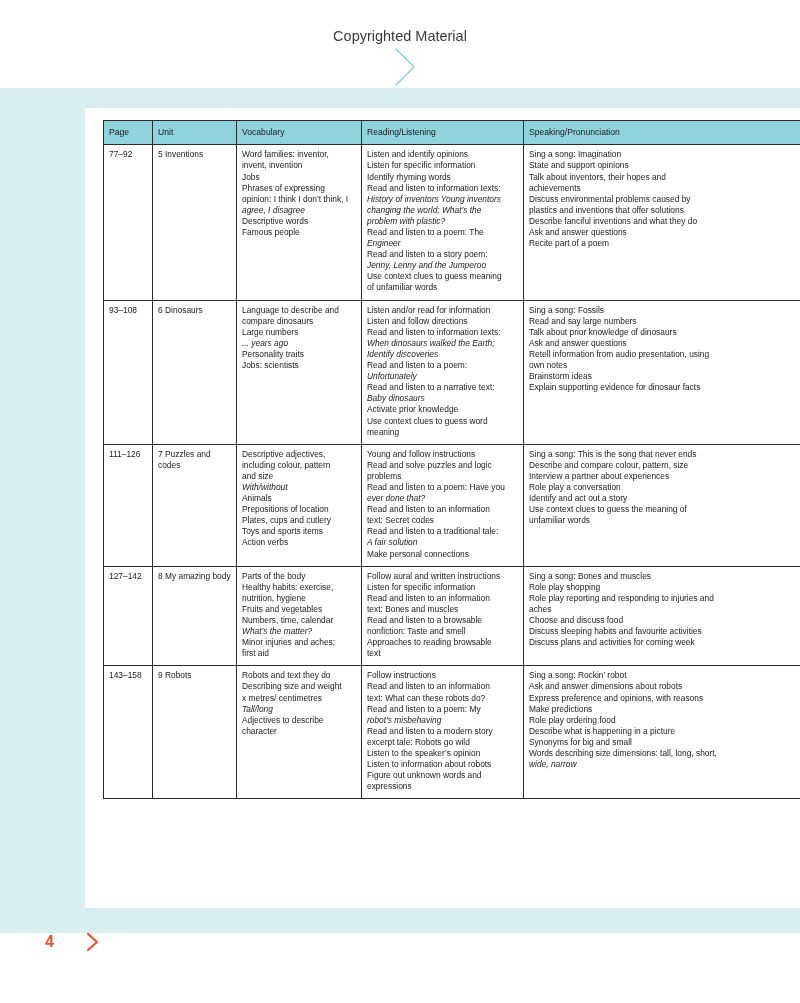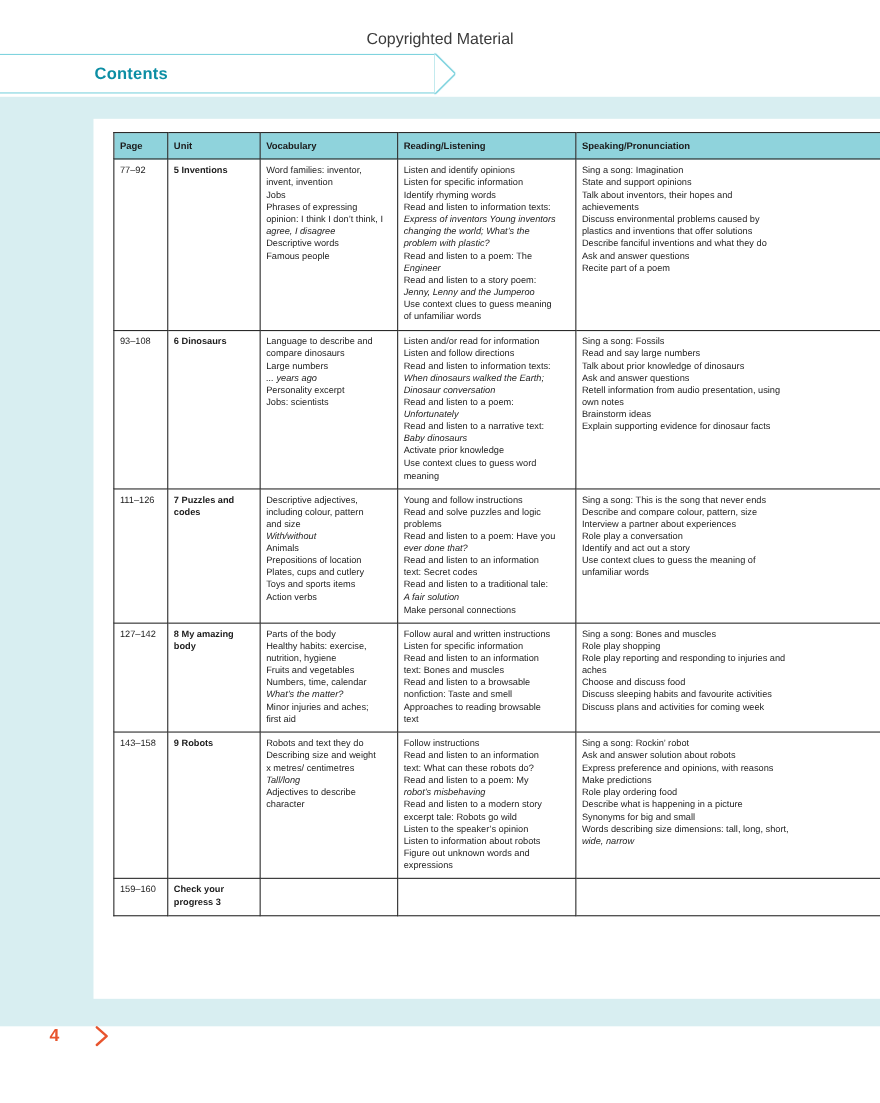--- a/index.html
+++ b/index.html
@@ -95,35 +95,35 @@
   }
   table.toc th, table.toc td {
     border: 1px solid #2b2b2b;
     vertical-align: top;
     padding: 4px 5px 6px 5px;
     line-height: 1.32;
   }
   table.toc thead th {
     background: #8fd3dc;
     font-size: 8.6px;
-    font-weight: bold;
+    font-weight: normal;
     text-align: left;
     padding-top: 6px;
     padding-bottom: 6px;
     height: 22px;
     vertical-align: middle;
   }
   .col-page  { width: 49px; }
   .col-unit  { width: 84px; }
   .col-vocab { width: 125px; }
   .col-read  { width: 162px; }
   .col-speak { width: 277px; }
 
   td.page-cell { font-size: 8.4px; margin-left: 23px; }
-  td.unit-cell { font-weight: bold; font-size: 8.4px; }
+  td.unit-cell { font-weight: normal; font-size: 8.4px; }
   tr.check-row td { background: #ffffff; }
   tr.check-row td.unit-cell { font-weight: bold; }
   .line { display: block; }
 
   
   .page-num {
     position: absolute;
     left: 45px;
     top: 933px;
     font-size: 16px;
@@ -140,23 +140,20 @@
 </style>
 </head>
 <body>
 
 <div class="page">
 
   <div class="copyright top">Copyrighted Material</div>
 
   <div class="teal-bg"></div>
 
-  <div class="contents-banner">
-    <span class="label">Contents</span>
-  </div>
   <div class="banner-arrow"></div>
 
   <div class="card"></div>
 
   <table class="toc">
     <colgroup>
       <col class="col-page">
         <col class="col-unit">
         <col class="col-vocab">
         <col class="col-read">
@@ -183,21 +180,21 @@
             <span class="line">opinion: I think I don’t think, I</span>
             <span class="line"><i>agree, I disagree</i></span>
             <span class="line">Descriptive words</span>
             <span class="line">Famous people</span>
           </td>
           <td>
             <span class="line">Listen and identify opinions</span>
             <span class="line">Listen for specific information</span>
             <span class="line">Identify rhyming words</span>
             <span class="line">Read and listen to information texts:</span>
-            <span class="line"><i>Express of inventors Young inventors</i></span>
+            <span class="line"><i>History of inventors Young inventors</i></span>
             <span class="line"><i>changing the world; What’s the</i></span>
             <span class="line"><i>problem with plastic?</i></span>
             <span class="line">Read and listen to a poem: The</span>
             <span class="line"><i>Engineer</i></span>
             <span class="line">Read and listen to a story poem:</span>
             <span class="line"><i>Jenny, Lenny and the Jumperoo</i></span>
             <span class="line">Use context clues to guess meaning</span>
             <span class="line">of unfamiliar words</span>
           </td>
           <td>
@@ -213,29 +210,29 @@
           </td>
         </tr>
         <tr>
           <td class="page-cell">93–108</td>
           <td class="unit-cell">6 Dinosaurs</td>
           <td>
             <span class="line">Language to describe and</span>
             <span class="line">compare dinosaurs</span>
             <span class="line">Large numbers</span>
             <span class="line"><i>... years ago</i></span>
-            <span class="line">Personality excerpt</span>
+            <span class="line">Personality traits</span>
             <span class="line">Jobs: scientists</span>
           </td>
           <td>
             <span class="line">Listen and/or read for information</span>
             <span class="line">Listen and follow directions</span>
             <span class="line">Read and listen to information texts:</span>
             <span class="line"><i>When dinosaurs walked the Earth;</i></span>
-            <span class="line"><i>Dinosaur conversation</i></span>
+            <span class="line"><i>Identify discoveries</i></span>
             <span class="line">Read and listen to a poem:</span>
             <span class="line"><i>Unfortunately</i></span>
             <span class="line">Read and listen to a narrative text:</span>
             <span class="line"><i>Baby dinosaurs</i></span>
             <span class="line">Activate prior knowledge</span>
             <span class="line">Use context clues to guess word</span>
             <span class="line">meaning</span>
           </td>
           <td>
             <span class="line">Sing a song: Fossils</span>
@@ -336,37 +333,30 @@
             <span class="line"><i>robot’s misbehaving</i></span>
             <span class="line">Read and listen to a modern story</span>
             <span class="line">excerpt tale: Robots go wild</span>
             <span class="line">Listen to the speaker’s opinion</span>
             <span class="line">Listen to information about robots</span>
             <span class="line">Figure out unknown words and</span>
             <span class="line">expressions</span>
           </td>
           <td>
             <span class="line">Sing a song: Rockin’ robot</span>
-            <span class="line">Ask and answer solution about robots</span>
+            <span class="line">Ask and answer dimensions about robots</span>
             <span class="line">Express preference and opinions, with reasons</span>
             <span class="line">Make predictions</span>
             <span class="line">Role play ordering food</span>
             <span class="line">Describe what is happening in a picture</span>
             <span class="line">Synonyms for big and small</span>
             <span class="line">Words describing size dimensions: tall, long, short,</span>
             <span class="line"><i>wide, narrow</i></span>
           </td>
         </tr>
-        <tr class="check-row">
-          <td class="page-cell">159–160</td>
-          <td class="unit-cell">Check your progress 3</td>
-          <td></td>
-          <td></td>
-          <td></td>
-        </tr>
       </tbody>
   </table>
 
   <div class="page-num">4</div>
   <svg class="next-arrow" viewBox="0 0 18 22">
     <path d="M4 3 L13 11 L4 19" fill="none" stroke="#e8552e" stroke-width="2.2" stroke-linecap="round" stroke-linejoin="round"></path>
   </svg>
 
 </div>
 

